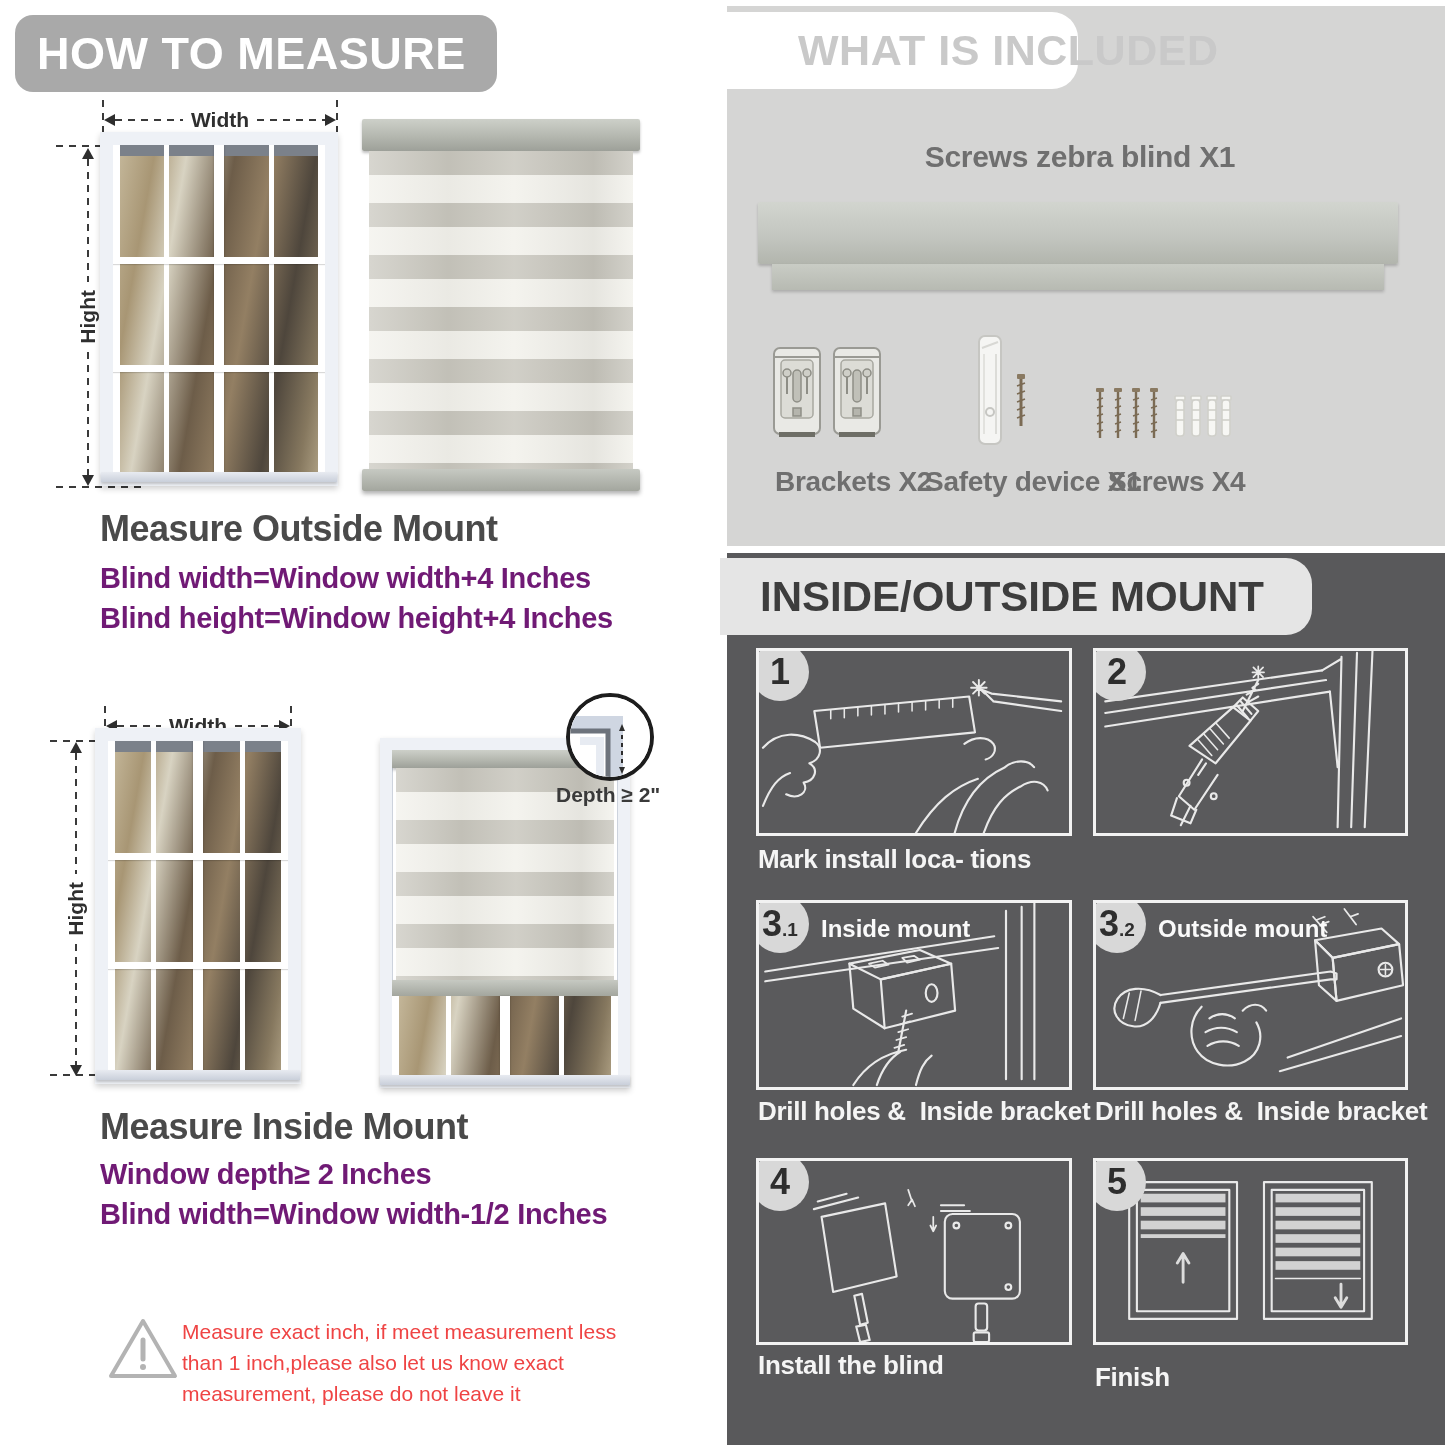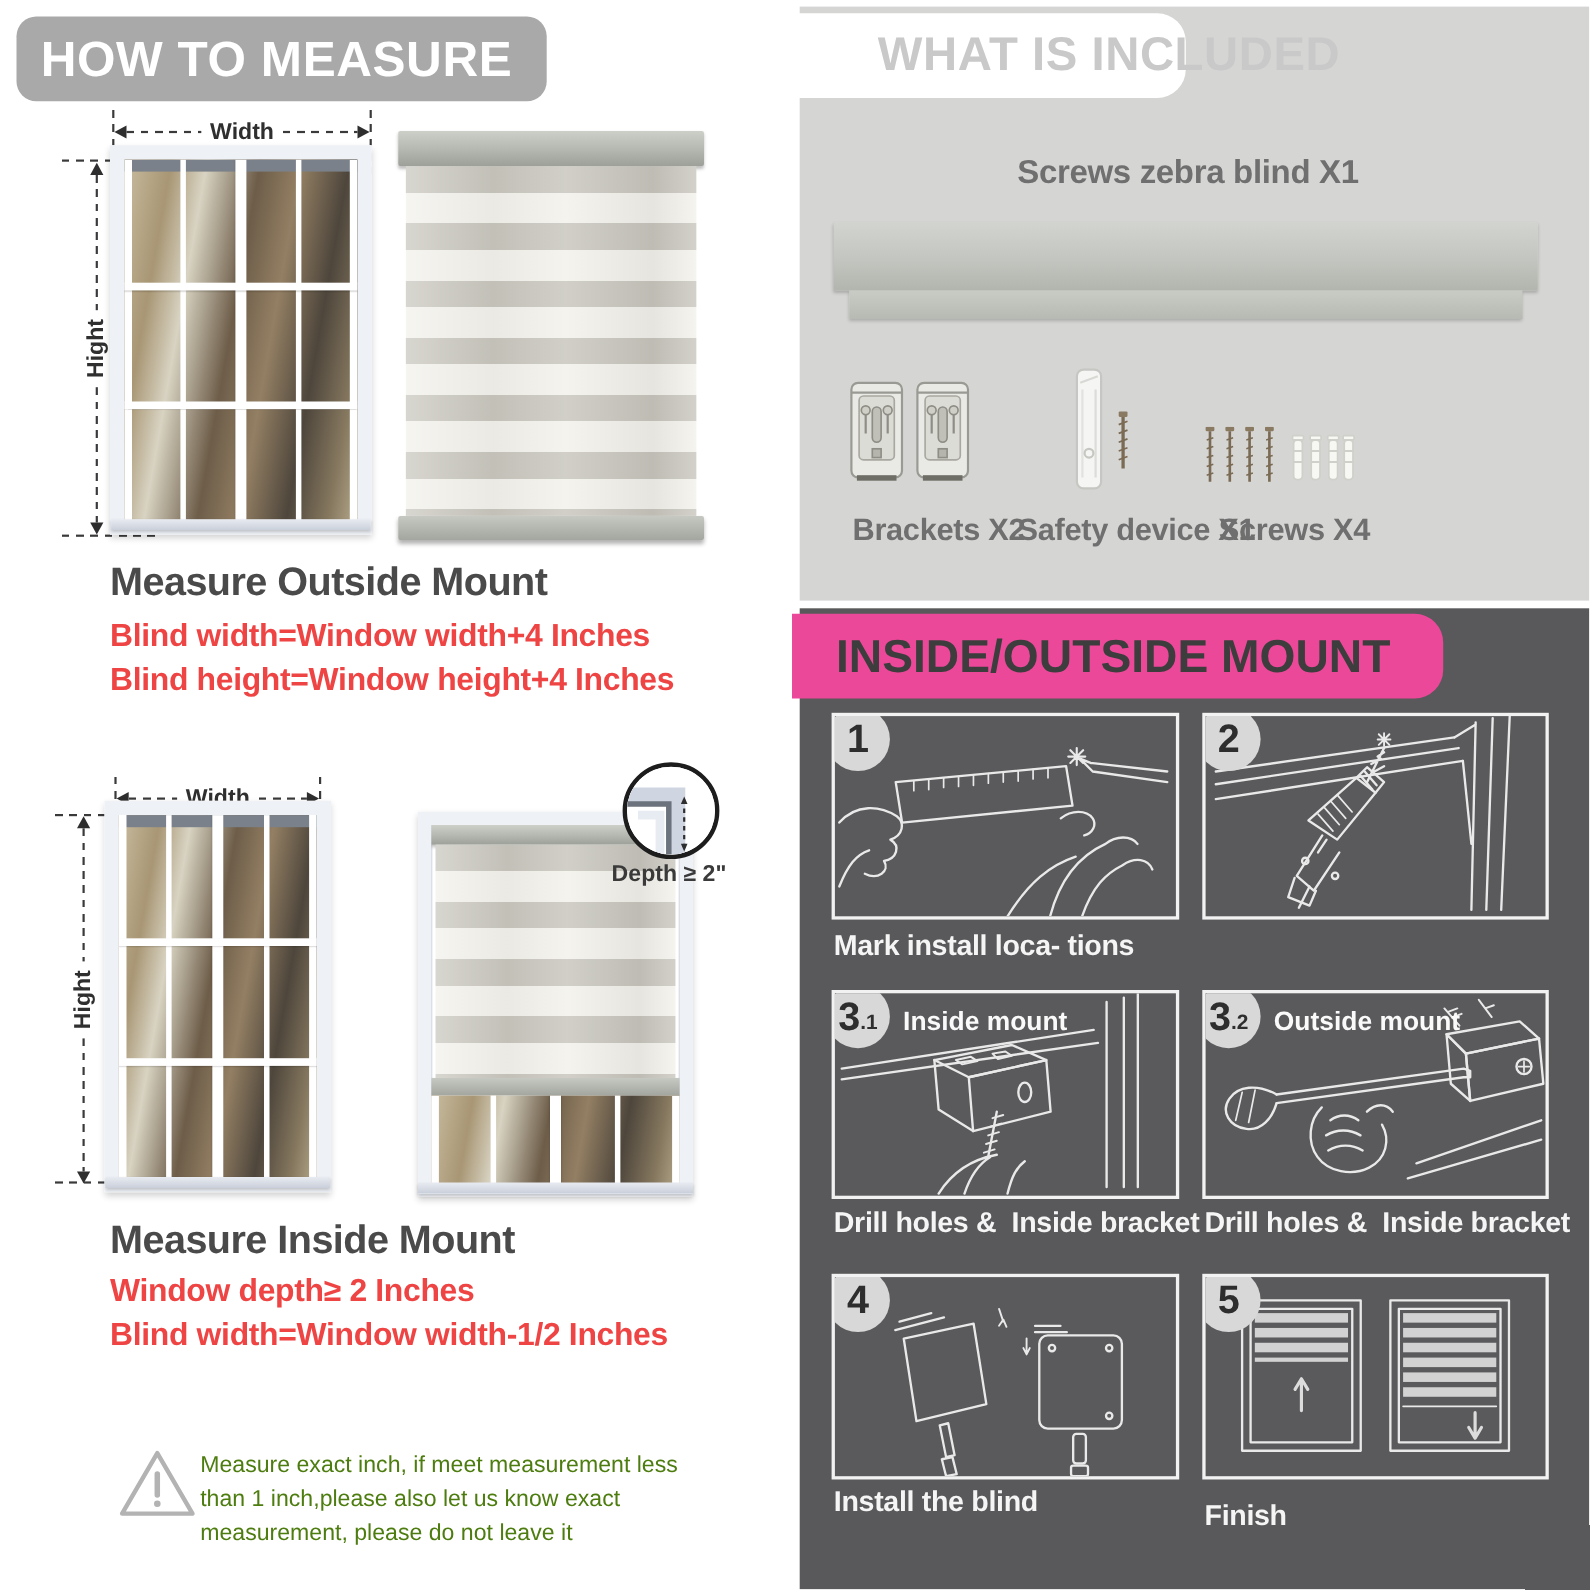--- a/index.html
+++ b/index.html
@@ -7,21 +7,21 @@
           font-family:"Liberation Sans",sans-serif;}
   .abs{position:absolute;}
 
   
   .hdr-gray{left:15px;top:15px;width:482px;height:77px;background:#a9a9a9;border-radius:18px;
             color:#ffffff;font-size:45px;font-weight:800;letter-spacing:.5px;line-height:77px;
             padding-left:22px;box-sizing:border-box;}
   .hdr-included{left:720px;top:12px;width:358px;height:77px;background:#ffffff;border-radius:0 26px 26px 0;
             color:#c9c9c9;font-size:43px;font-weight:800;letter-spacing:.5px;line-height:77px;
             padding-left:78px;box-sizing:border-box;white-space:nowrap;}
-  .hdr-mount{left:720px;top:558px;width:592px;height:77px;background:#ec4899;border-radius:0 26px 26px 0;
+  .hdr-mount{left:720px;top:558px;width:592px;height:77px;background:#e5e5e5;border-radius:0 26px 26px 0;
             color:#3d3d3d;font-size:42px;font-weight:800;letter-spacing:0;line-height:77px;
             padding-left:40px;box-sizing:border-box;white-space:nowrap;}
 
   
   .panel-light{left:727px;top:6px;width:718px;height:540px;background:#d5d5d4;}
   .panel-dark{left:727px;top:553px;width:718px;height:892px;background:#59595b;}
 
   
   .win{background:#ffffff;border:13px solid #eef1f6;box-sizing:border-box;
        box-shadow:0 3px 6px rgba(0,0,0,.18), inset 0 0 0 1px #cdd3dd;}
@@ -52,22 +52,22 @@
   .tri.left{border-top:6px solid transparent;border-bottom:6px solid transparent;border-right:11px solid #2e2e2e;}
   .tri.right{border-top:6px solid transparent;border-bottom:6px solid transparent;border-left:11px solid #2e2e2e;}
   .tri.up{border-left:6px solid transparent;border-right:6px solid transparent;border-bottom:11px solid #2e2e2e;}
   .tri.down{border-left:6px solid transparent;border-right:6px solid transparent;border-top:11px solid #2e2e2e;}
   .mlabel{font-size:21px;font-weight:700;color:#2f2f2f;padding:0 8px;white-space:nowrap;}
   .vlabel{writing-mode:vertical-rl;transform:rotate(180deg);font-size:21px;font-weight:700;color:#2f2f2f;padding:8px 0;}
   .arrow-col{display:flex;flex-direction:column;align-items:center;}
 
   
   .t-big{font-size:36px;font-weight:800;color:#4a4a4a;letter-spacing:-.5px;white-space:nowrap;}
-  .t-line{font-size:29px;font-weight:700;color:#ef4444;letter-spacing:-.3px;white-space:nowrap;}
-  .t-warn{font-size:21px;font-weight:500;color:#4d7c0f;line-height:31px;width:452px;}
+  .t-line{font-size:29px;font-weight:700;color:#701a75;letter-spacing:-.3px;white-space:nowrap;}
+  .t-warn{font-size:21px;font-weight:500;color:#ef4444;line-height:31px;width:452px;}
   .t-depth{font-size:21px;font-weight:800;color:#3a3a3a;white-space:nowrap;}
 
   
   .t-product{font-size:30px;font-weight:800;color:#6f6f6f;letter-spacing:-.3px;text-align:center;width:520px;}
   .t-comp{font-size:28px;font-weight:800;color:#6f6f6f;letter-spacing:-.3px;white-space:nowrap;}
 
   
   .step{border:3px solid #f2f2f2;background:#5a5a5c;box-sizing:border-box;overflow:hidden;}
   .badge{position:absolute;top:-8px;left:-8px;width:58px;height:58px;border-radius:50%;
          background:#d8d8d8;display:flex;align-items:center;justify-content:center;

